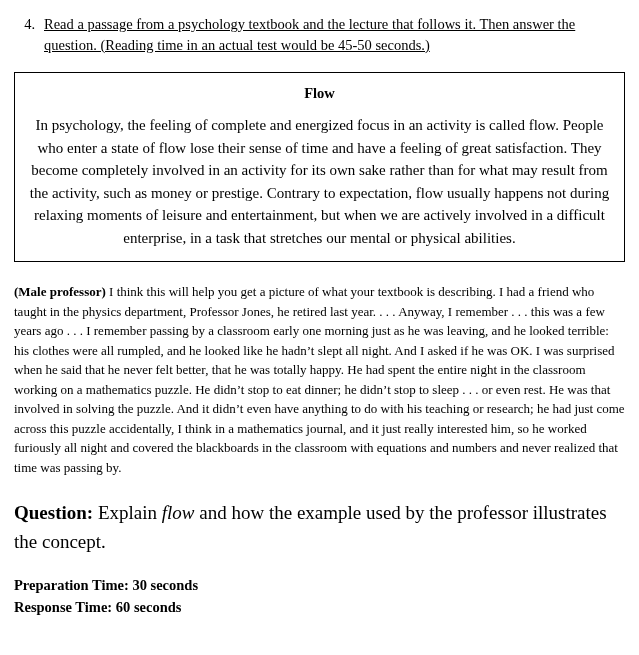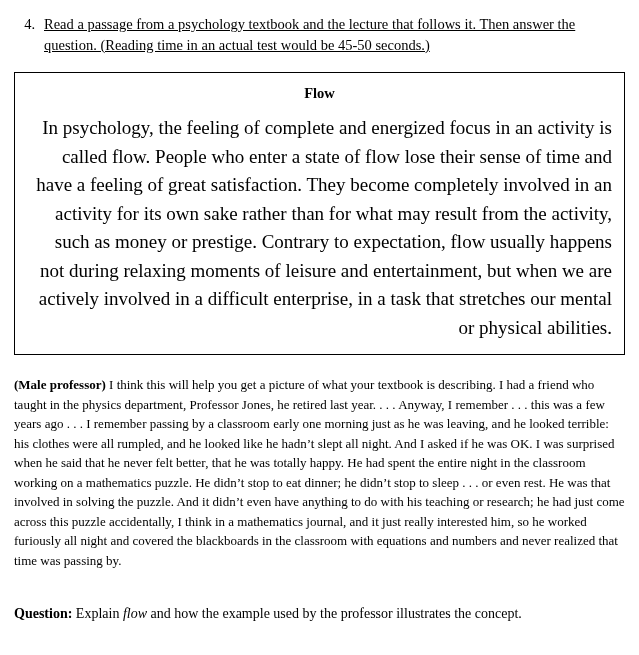--- a/index.html
+++ b/index.html
@@ -47,37 +47,37 @@
     padding: 10px 12px 12px 12px;
     box-sizing: border-box;
   }
   .passage-title {
     text-align: center;
     font-weight: bold;
     font-size: 14.5px;
     margin: 2px 0 12px 0;
   }
   .passage-body {
-    font-size: 19px;
+    font-size: 15px;
     line-height: 1.5;
-    text-align: right;
+    text-align: center;
   }
   
   .lecture {
     margin-top: 20px;
     font-size: 13px;
     line-height: 1.5;
   }
   .speaker {
     font-weight: bold;
   }
   
   .question {
-    margin-top: 33px;
-    font-size: 14px;
+    margin-top: 22px;
+    font-size: 19px;
     line-height: 1.5;
     font-family: Liberation Serif, serif;
   }
   .question-label {
     font-weight: bold;
   }
   .italic {
     font-style: italic;
   }
   
@@ -107,14 +107,18 @@
   </div>
 
   <div class="lecture">
     <span class="speaker">(Male professor)</span><span> I think this will help you get a picture of what your textbook is describing. I had a friend who taught in the physics department, Professor Jones, he retired last year. . . . Anyway, I remember . . . this was a few years ago . . . I remember passing by a classroom early one morning just as he was leaving, and he looked terrible: his clothes were all rumpled, and he looked like he hadn’t slept all night. And I asked if he was OK. I was surprised when he said that he never felt better, that he was totally happy. He had spent the entire night in the classroom working on a mathematics puzzle. He didn’t stop to eat dinner; he didn’t stop to sleep . . . or even rest. He was that involved in solving the puzzle. And it didn’t even have anything to do with his teaching or research; he had just come across this puzzle accidentally, I think in a mathematics journal, and it just really interested him, so he worked furiously all night and covered the blackboards in the classroom with equations and numbers and never realized that time was passing by.</span>
   </div>
 
   <div class="question">
     <span class="question-label">Question:</span><span> Explain </span><span class="italic">flow</span><span> and how the example used by the professor illustrates the concept.</span>
   </div>
 
+  <div class="timing">
+    <div>Preparation Time: 30 seconds</div>
+    <div>Response Time: 60 seconds</div>
+  </div>
 
 </div>
 
 </body></html>

